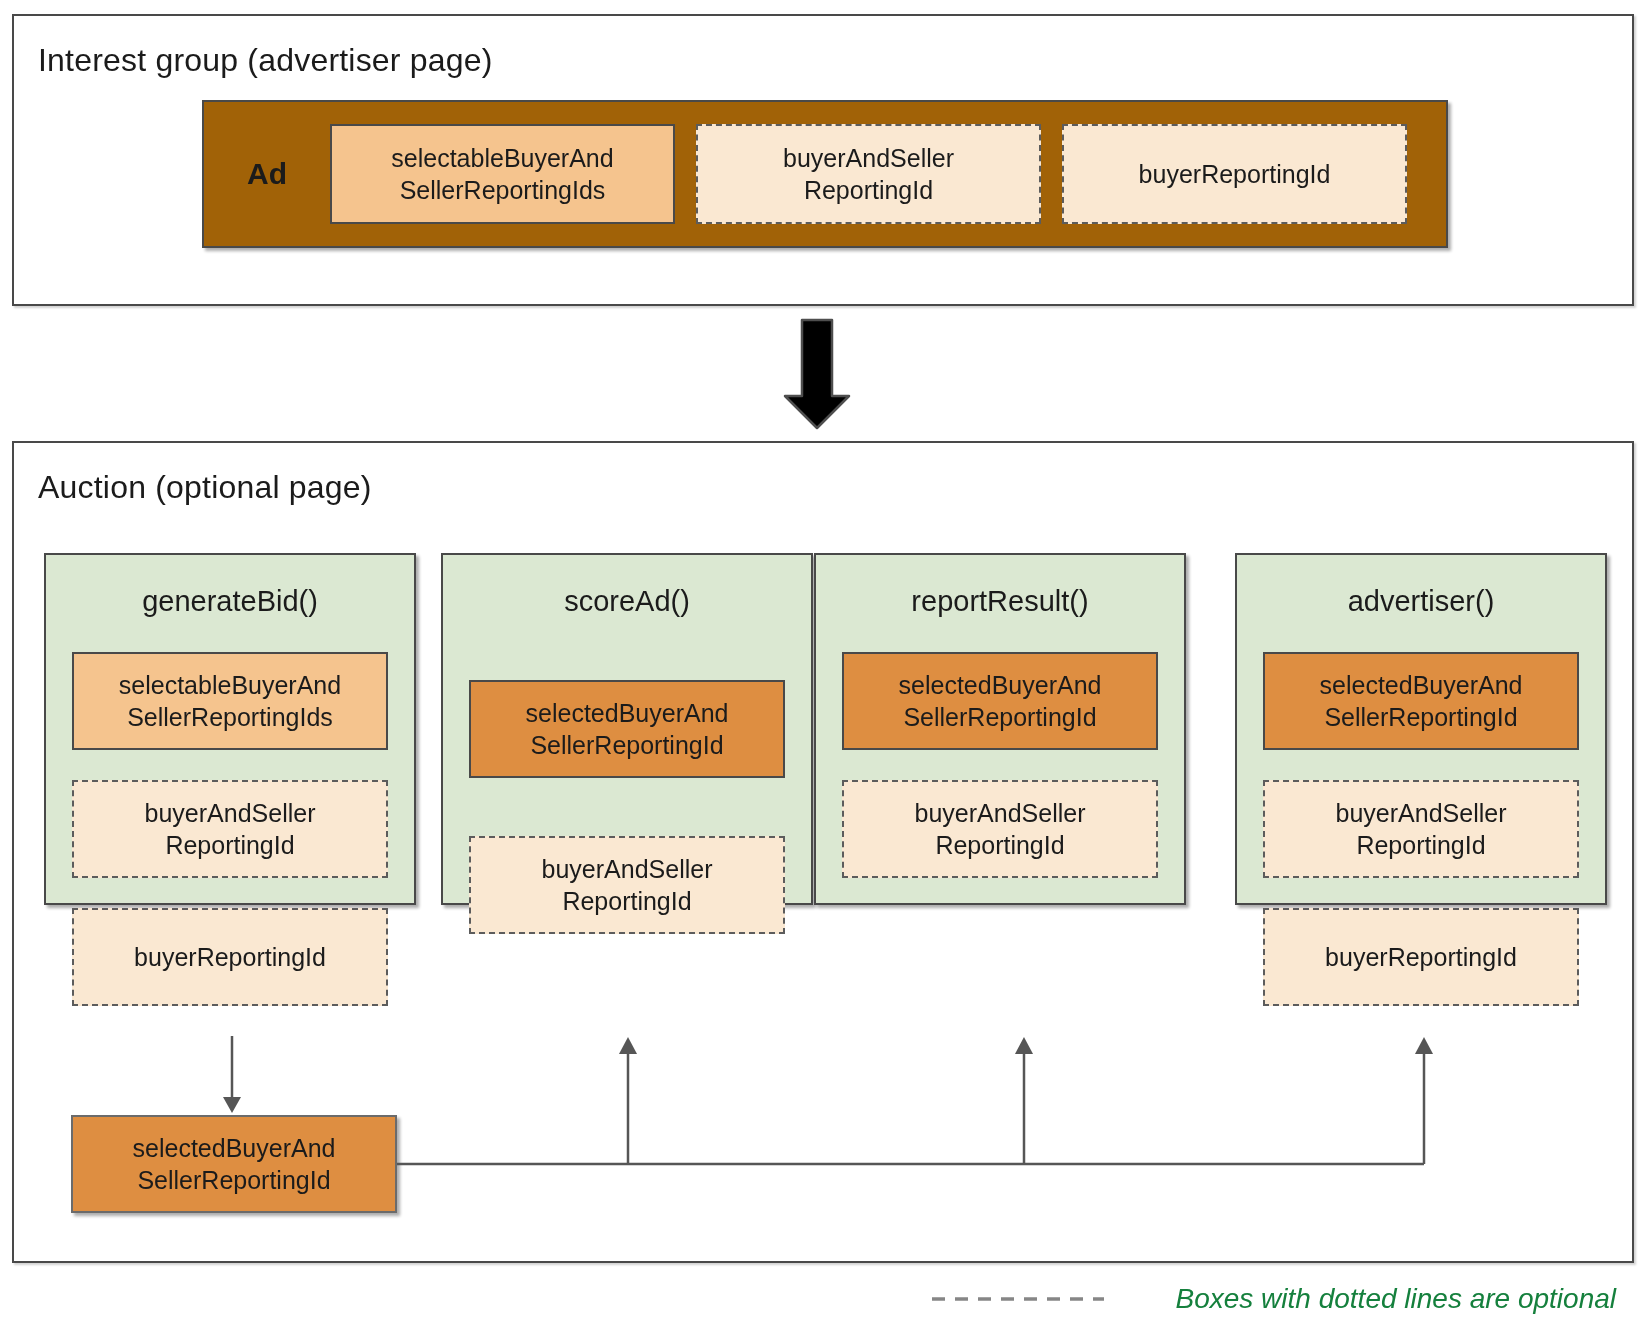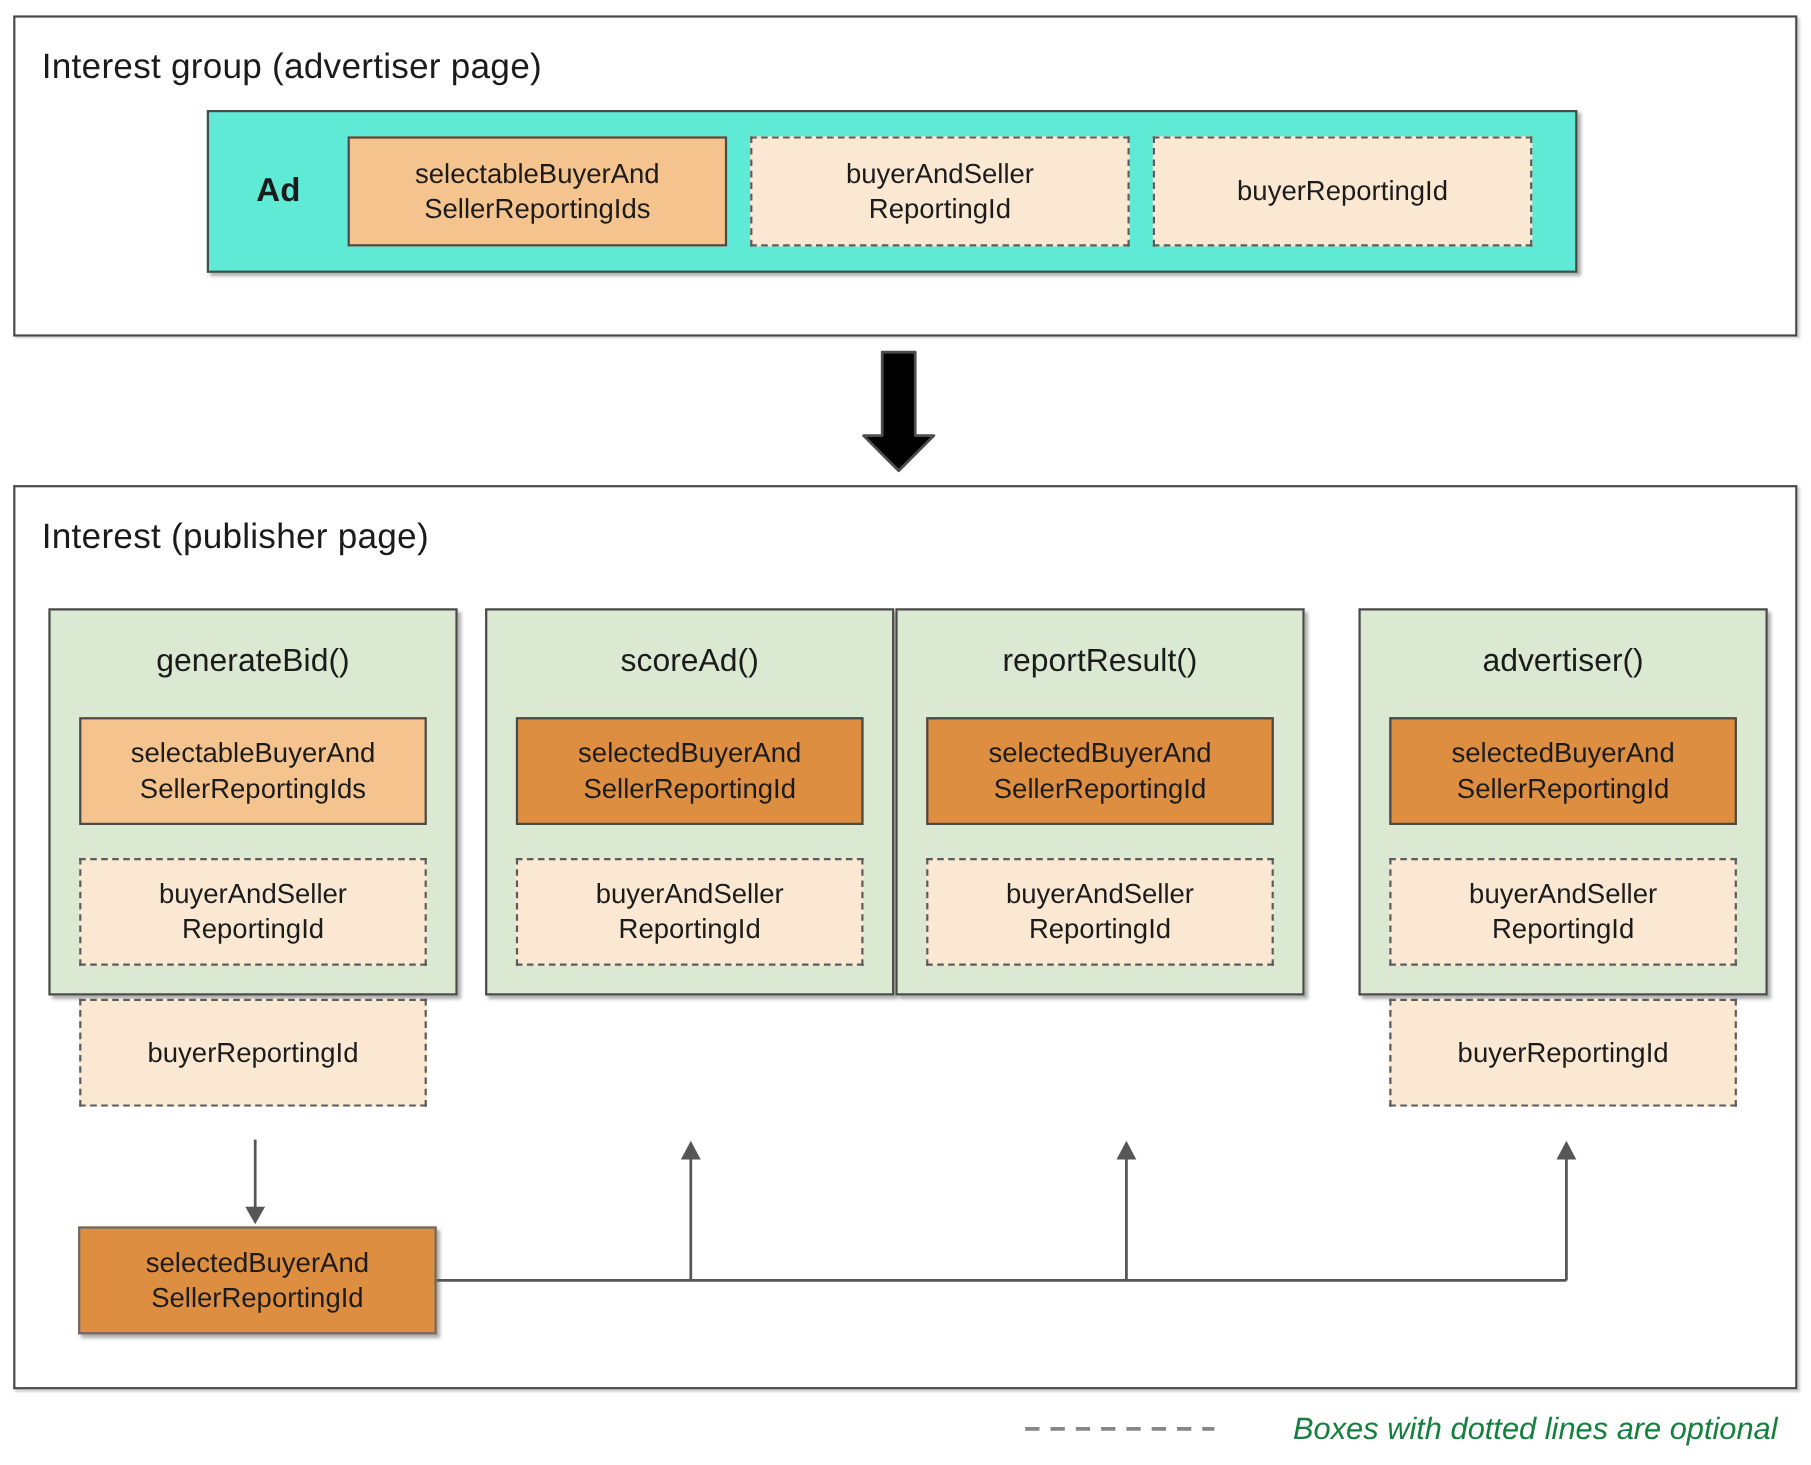--- a/index.html
+++ b/index.html
@@ -11,22 +11,22 @@
     position:absolute; background:#ffffff; border:2px solid #494949;
     box-sizing:border-box; box-shadow:2px 2px 2px rgba(0,0,0,0.18);
   }
   .frame.top { left:12px; top:14px; width:1622px; height:292px; }
   .frame.bottom { left:12px; top:441px; width:1622px; height:822px; }
   .section-title { position:absolute; font-size:32px; letter-spacing:0.2px; }
   .section-title.ig { left:24px; top:26px; }
   .section-title.auc { left:24px; top:26px; }
 
   .gray-bar {
-    position:absolute; left:174px; top:84px; width:1246px; height:148px;
-    background:#5eead4; border:2px solid #494949; box-sizing:border-box;
+    position:absolute; left:188px; top:84px; width:1246px; height:148px;
+    background:#a16207; border:2px solid #494949; box-sizing:border-box;
     box-shadow:3px 3px 3px rgba(0,0,0,0.32);
     display:flex; align-items:center;
   }
   .ad-label { width:126px; text-align:center; font-weight:bold; font-size:30px; flex:0 0 auto; }
 
   .pill {
     display:flex; align-items:center; justify-content:center; text-align:center;
     font-size:25px; line-height:1.3; white-space:pre-line; box-sizing:border-box;
   }
   .pill.solid-medium { background:#f5c48e; border:2px solid #494949; }
@@ -34,21 +34,21 @@
   .pill.dashed       { background:#fae8d2; border:2px dashed #5c5c5c; }
   .top-pill { width:345px; height:100px; margin-right:21px; flex:0 0 auto; }
 
   .func-col {
     position:absolute; top:553px; width:372px; height:352px;
     background:#dbe8d2; border:2px solid #494949; box-sizing:border-box;
     box-shadow:3px 3px 3px rgba(0,0,0,0.32);
     display:flex; flex-direction:column; padding:24px 26px 0;
   }
   .func-col.c0 { left:44px; }
-  .func-col.c1 { left:441px; }
+  .func-col.c1 { left:441px;gap:28px; }
   .func-col.c2 { left:814px; }
   .func-col.c3 { left:1235px; }
   .func-title { font-size:29px; text-align:center; margin:6px 0 34px; flex:0 0 auto; }
   .col-pill { height:98px; margin-bottom:30px; flex:0 0 auto; }
 
   .selected-out {
     position:absolute; left:71px; top:1115px; width:326px; height:98px;
     background:#de8e41; border:2px solid #6b6b6b; box-sizing:border-box;
     box-shadow:3px 3px 3px rgba(0,0,0,0.32);
     display:flex; align-items:center; justify-content:center; text-align:center;
@@ -73,21 +73,21 @@
       <div class="ad-label">Ad</div>
       <div class="pill solid-medium top-pill">selectableBuyerAnd
 SellerReportingIds</div>
       <div class="pill dashed top-pill">buyerAndSeller
 ReportingId</div>
       <div class="pill dashed top-pill">buyerReportingId</div>
     </div>
   </div>
 
   <div class="frame bottom">
-    <div class="section-title auc">Interest (publisher page)</div>
+    <div class="section-title auc">Auction (optional page)</div>
   </div>
 
   <div class="func-col c0">
     <div class="func-title">generateBid()</div>
     <div class="pill solid-medium col-pill">selectableBuyerAnd
 SellerReportingIds</div>
     <div class="pill dashed col-pill">buyerAndSeller
 ReportingId</div>
     <div class="pill dashed col-pill">buyerReportingId</div>
   </div>

